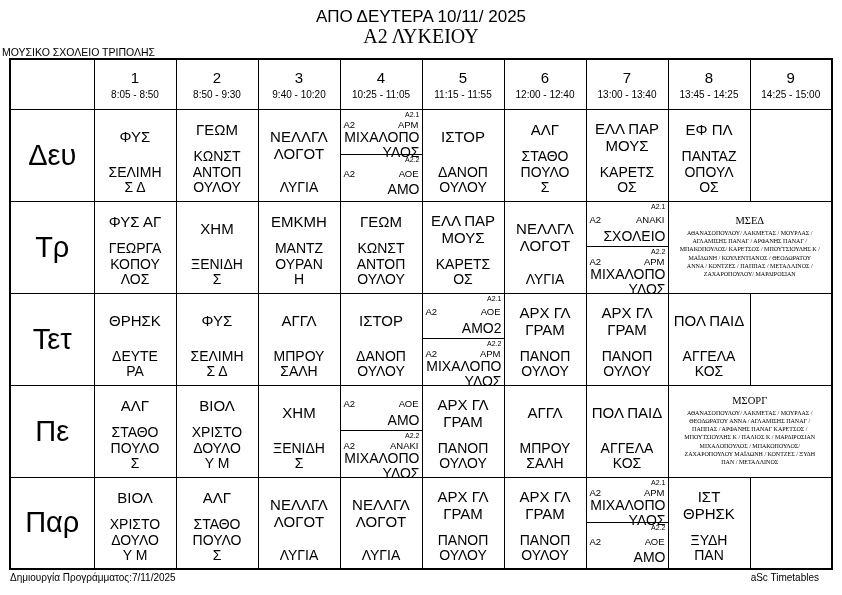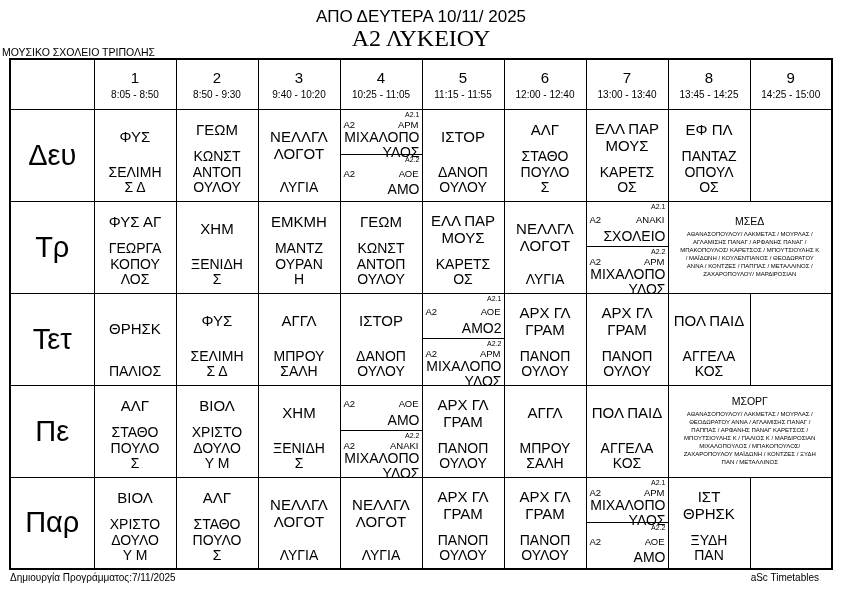--- a/index.html
+++ b/index.html
@@ -5,21 +5,21 @@
   * { box-sizing: border-box; margin: 0; padding: 0; }
   html, body { width: 842px; height: 595px; }
   body {
     background: #fff;
     color: #000;
     font-family: "Liberation Sans", sans-serif;
     position: relative;
     overflow: hidden;
   }
   .date-title { position: absolute; top: 7px; left: 0; width: 100%; text-align: center; font-size: 17px; }
-  .class-title { position: absolute; top: 25px; left: 0; width: 100%; text-align: center; font-size: 24px; font-family: "Liberation Serif", serif; }
+  .class-title { position: absolute; top: 25px; left: 0; width: 100%; text-align: center; font-size: 20px; font-family: "Liberation Serif", serif; }
   .school-name { position: absolute; top: 46px; left: 2px; font-size: 10.5px; }
 
   table.tt { position: absolute; top: 58px; left: 9px; border-collapse: collapse; table-layout: fixed; border: 2px solid #000; background: #fff; }
   .tt th, .tt td { border: 1px solid #000; padding: 0; vertical-align: middle; }
   col.c-day { width: 84px; }
   col.c-p { width: 82px; }
   tr.h-row { height: 50px; }
   tr.day-row { height: 92px; }
 
   .pcell { text-align: center; font-weight: normal; }
@@ -32,21 +32,21 @@
 
   .lesson .subject { flex: 1; display: flex; align-items: center; justify-content: center; text-align: center; font-size: 15px; line-height: 1.15; padding: 0 3px; }
   .lesson .teacher { font-size: 14px; text-align: center; padding: 0 13px 4px; line-height: 1.1; word-break: break-word; }
 
   .split .split-half { flex: 1; display: flex; flex-direction: column; justify-content: space-between; padding: 1px 2px 2px; min-height: 0; }
   .split .split-half + .split-half { border-top: 1px solid #000; }
   .sgroup { text-align: right; font-size: 7px; line-height: 1.1; min-height: 8px; }
   .smain { display: flex; justify-content: space-between; align-items: center; font-size: 9.5px; padding: 0 1px; }
   .steacher { text-align: right; font-size: 14px; line-height: 1.1; word-break: break-word; }
 
-  .cell.special { justify-content: center; padding: 0 11px; }
+  .cell.special { justify-content: center; padding: 0 11px; font-family: Liberation Serif, serif; }
   .sptitle { text-align: center; font-size: 10.5px; margin-bottom: 3px; }
   .spteachers { text-align: center; font-size: 6px; line-height: 1.35; }
 
   .footer-left { position: absolute; top: 572px; left: 10px; font-size: 10px; }
   .footer-right { position: absolute; top: 572px; right: 23px; font-size: 10px; }
 </style>
 </head>
 <body>
 
 <div class="date-title">ΑΠΟ ΔΕΥΤΕΡΑ 10/11/ 2025</div>
@@ -237,21 +237,21 @@
             <div class="sptitle">ΜΣΕΔ</div>
             <div class="spteachers">ΑΘΑΝΑΣΟΠΟΥΛΟΥ/ ΛΑΚΜΕΤΑΣ / ΜΟΥΡΛΑΣ / ΑΓΛΑΜΙΣΗΣ ΠΑΝΑΓ / ΑΡΦΑΝΗΣ ΠΑΝΑΓ / ΜΠΑΚΟΠΟΥΛΟΣ/ ΚΑΡΕΤΣΟΣ / ΜΠΟΥΤΣΙΟΥΛΗΣ Κ / ΜΑΪΔΩΝΗ / ΚΟΥΛΕΝΤΙΑΝΟΣ / ΘΕΟΔΩΡΑΤΟΥ ΑΝΝΑ / ΚΟΝΤΖΕΣ / ΠΑΠΠΑΣ / ΜΕΤΑΛΛΙΝΟΣ / ΖΑΧΑΡΟΠΟΥΛΟΥ/ ΜΑΡΔΙΡΟΣΙΑΝ</div>
           </div>
         </td>
       </tr>
       <tr class="day-row">
         <th class="daycell">Τετ</th>
         <td class="slot">
           <div class="cell lesson">
             <div class="subject">ΘΡΗΣΚ</div>
-            <div class="teacher">ΠΑΛΙΟΣ</div>
+            <div class="teacher">ΔΕΥΤΕΡΑ</div>
           </div>
         </td>
         <td class="slot">
           <div class="cell lesson">
             <div class="subject">ΦΥΣ</div>
             <div class="teacher">ΣΕΛΙΜΗΣ Δ</div>
           </div>
         </td>
         <td class="slot">
           <div class="cell lesson">

